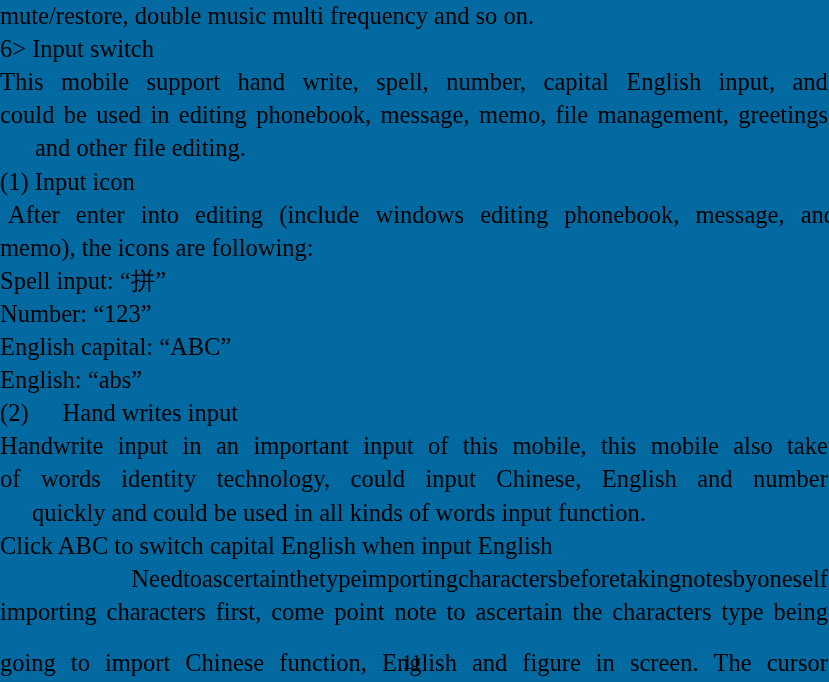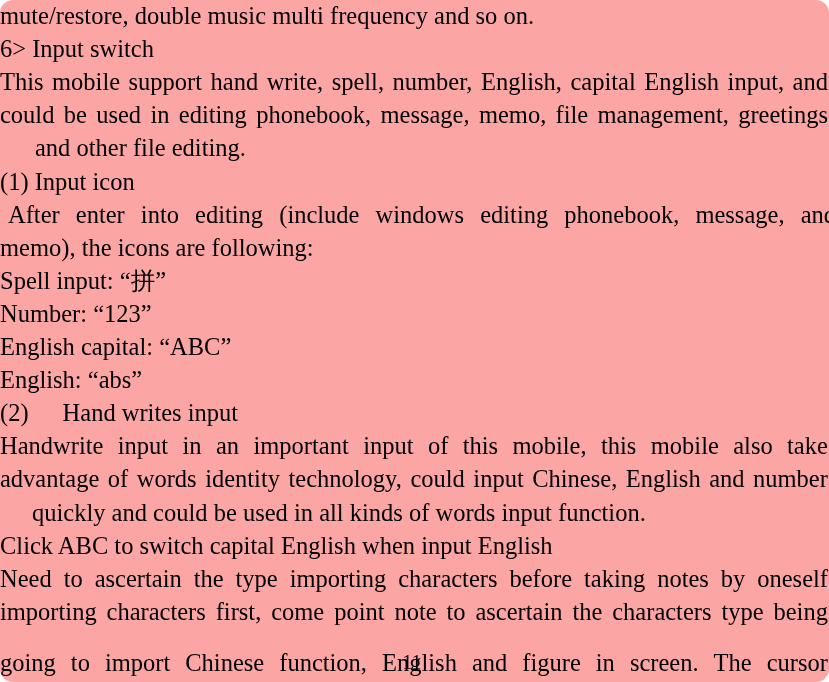--- a/index.html
+++ b/index.html
@@ -5,25 +5,24 @@
   html, body {
     margin: 0;
     padding: 0;
     background: #ffffff;
   }
 
   .page {
     position: relative;
     width: 829px;
     height: 682px;
-    background: #fca5a5;
+    background: #0369a1;
     overflow: hidden;
     font-family: "Liberation Serif", "DejaVu Serif", serif;
     color: #000000;
-    border-radius: 13px;
   }
 
   .body-text {
     position: absolute;
     left: 0px;
     top: 0px;
     width: 828px;
   }
 
   
@@ -76,21 +75,20 @@
   <div class="line flush" style="top: -1px;">mute/restore, double music multi frequency and so on.</div>
       <div class="line flush" style="top: 32.1px;">6&gt; Input switch</div>
       <div class="line justify" style="top: 65.2px;">
         <span>This</span>
         <span>mobile</span>
         <span>support</span>
         <span>hand</span>
         <span>write,</span>
         <span>spell,</span>
         <span>number,</span>
-        <span>English,</span>
         <span>capital</span>
         <span>English</span>
         <span>input,</span>
         <span>and</span>
       </div>
       <div class="line justify" style="top: 98.3px;">
         <span>could</span>
         <span>be</span>
         <span>used</span>
         <span>in</span>
@@ -131,35 +129,34 @@
         <span>input</span>
         <span>of</span>
         <span>this</span>
         <span>mobile,</span>
         <span>this</span>
         <span>mobile</span>
         <span>also</span>
         <span>take</span>
       </div>
       <div class="line justify" style="top: 462.4px;">
-        <span>advantage</span>
         <span>of</span>
         <span>words</span>
         <span>identity</span>
         <span>technology,</span>
         <span>could</span>
         <span>input</span>
         <span>Chinese,</span>
         <span>English</span>
         <span>and</span>
         <span>number</span>
       </div>
       <div class="line flush" style="top: 495.5px; margin-left: 32px;">quickly and could be used in all kinds of words input function.</div>
       <div class="line flush" style="top: 528.6px;">Click ABC to switch capital English when input English</div>
-      <div class="line justify" style="top: 561.7px;">
+      <div class="line justify" style="top: 561.7px; justify-content: flex-end;">
         <span>Need</span>
         <span>to</span>
         <span>ascertain</span>
         <span>the</span>
         <span>type</span>
         <span>importing</span>
         <span>characters</span>
         <span>before</span>
         <span>taking</span>
         <span>notes</span>

